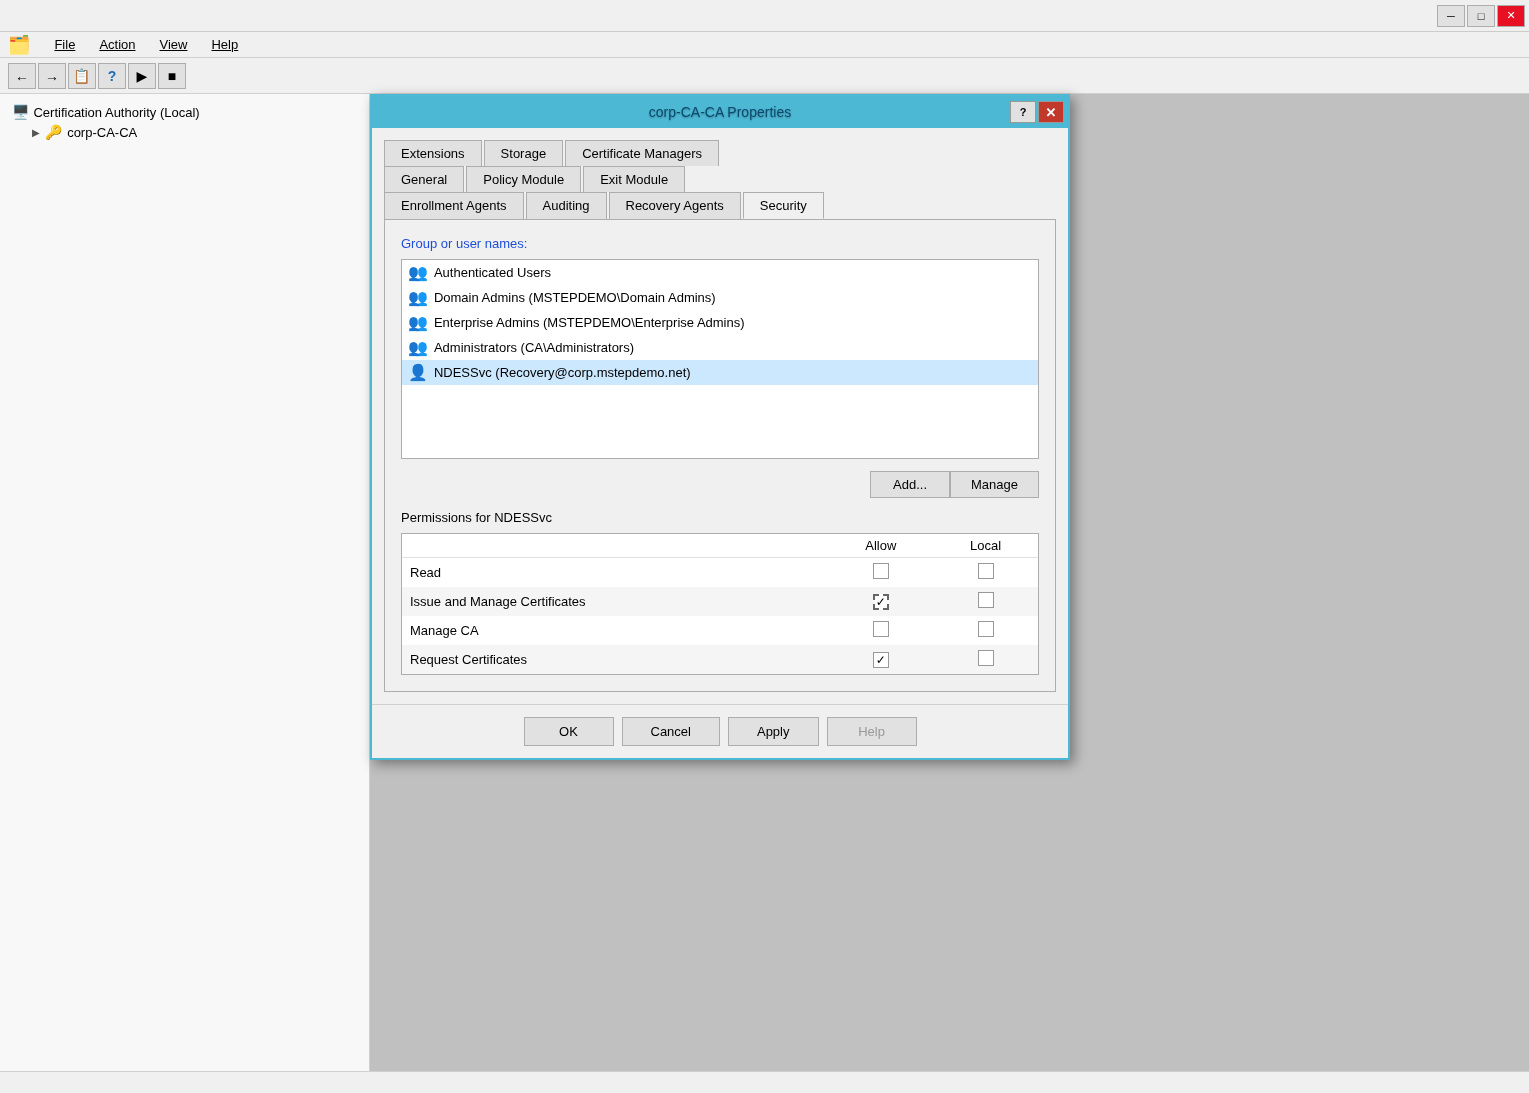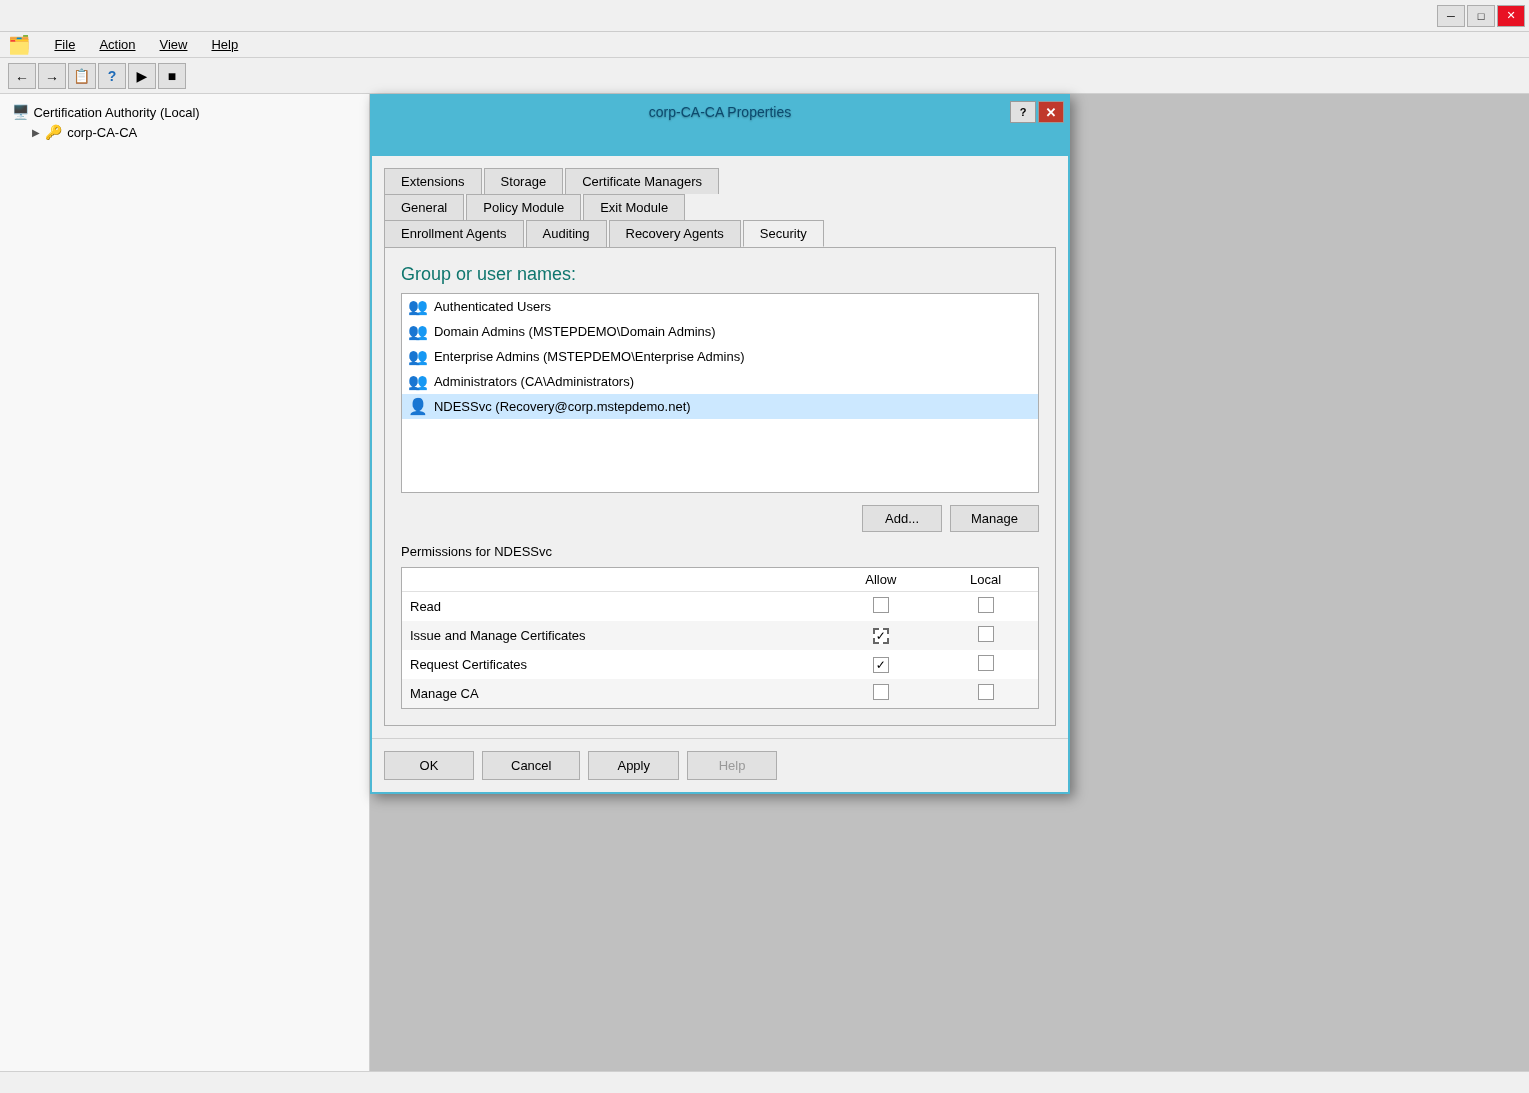--- a/index.html
+++ b/index.html
@@ -161,21 +161,20 @@
     .dialog-btn.help { background: #e1e1e1; font-weight: bold; }
     .dialog-btn.close { background: #c0392b; color: white; font-weight: bold; font-size: 13px; }
 
     
     .dialog-body {
       background: #f0f0f0;
       padding: 12px;
       flex: 1;
       display: flex;
       flex-direction: column;
-      margin-top: 28px;
     }
 
     
     .tabs-row {
       display: flex;
       margin-bottom: 0;
     }
     .tab {
       padding: 5px 16px;
       background: #e1e1e1;
@@ -195,23 +194,23 @@
       border: 1px solid #adadad;
       background: #f0f0f0;
       padding: 16px;
       flex: 1;
       display: flex;
       flex-direction: column;
     }
 
     
     .section-label {
-      font-size: 18px;
+      font-size: 13px;
       margin-bottom: 8px;
-      color: #0f766e;
+      color: #1d4ed8;
     }
 
     
     .users-list {
       border: 1px solid #adadad;
       background: white;
       min-height: 200px;
       max-height: 220px;
       overflow-y: auto;
       margin-bottom: 12px;
@@ -224,21 +223,20 @@
       cursor: pointer;
       font-size: 13px;
     }
     .user-item.selected { background: #cce8ff; }
     .user-icon { font-size: 16px; }
 
     
     .btn-row {
       display: flex;
       justify-content: flex-end;
-      gap: 8px;
       margin-bottom: 12px;
     }
     .btn {
       padding: 5px 20px;
       background: #e1e1e1;
       border: 1px solid #adadad;
       cursor: pointer;
       font-size: 13px;
       min-width: 80px;
     }
@@ -290,21 +288,21 @@
     .check-box.checked { background: white; }
     .check-box.checked-dashed {
       border: 2px dashed #666;
       background: white;
     }
     .check-mark { font-size: 12px; }
 
     
     .dialog-footer {
       display: flex;
-      justify-content: flex-start;
+      justify-content: center;
       gap: 8px;
       padding: 12px;
       background: #f0f0f0;
       border-top: 1px solid #d0d0d0;
     }
     .footer-btn {
       padding: 6px 28px;
       background: #e1e1e1;
       border: 1px solid #adadad;
       cursor: pointer;
@@ -457,34 +455,34 @@
                   <td class="perm-check">
                     <div class="check-box checked-dashed">
                       <span class="check-mark">✓</span>
                     </div>
                   </td>
                   <td class="perm-check">
                     <div class="check-box"></div>
                   </td>
                 </tr>
                 <tr class="perm-row">
+                  <td class="perm-name">Manage CA</td>
+                  <td class="perm-check">
+                    <div class="check-box"></div>
+                  </td>
+                  <td class="perm-check">
+                    <div class="check-box"></div>
+                  </td>
+                </tr>
+                <tr class="perm-row">
                   <td class="perm-name">Request Certificates</td>
                   <td class="perm-check">
                     <div class="check-box checked">
                       <span class="check-mark">✓</span>
                     </div>
-                  </td>
-                  <td class="perm-check">
-                    <div class="check-box"></div>
-                  </td>
-                </tr>
-                <tr class="perm-row">
-                  <td class="perm-name">Manage CA</td>
-                  <td class="perm-check">
-                    <div class="check-box"></div>
                   </td>
                   <td class="perm-check">
                     <div class="check-box"></div>
                   </td>
                 </tr>
               </tbody>
             </table>
           </div>
 
         </div>

